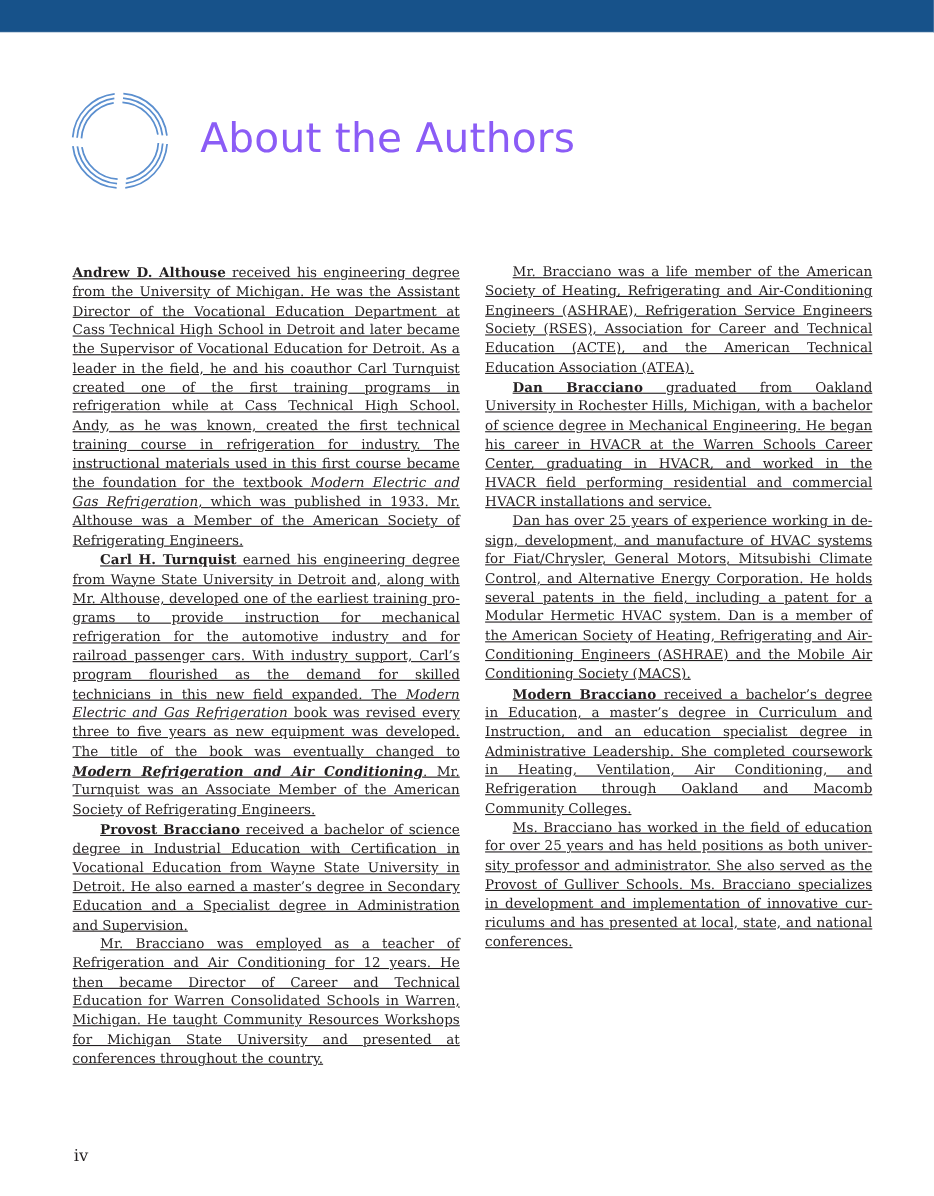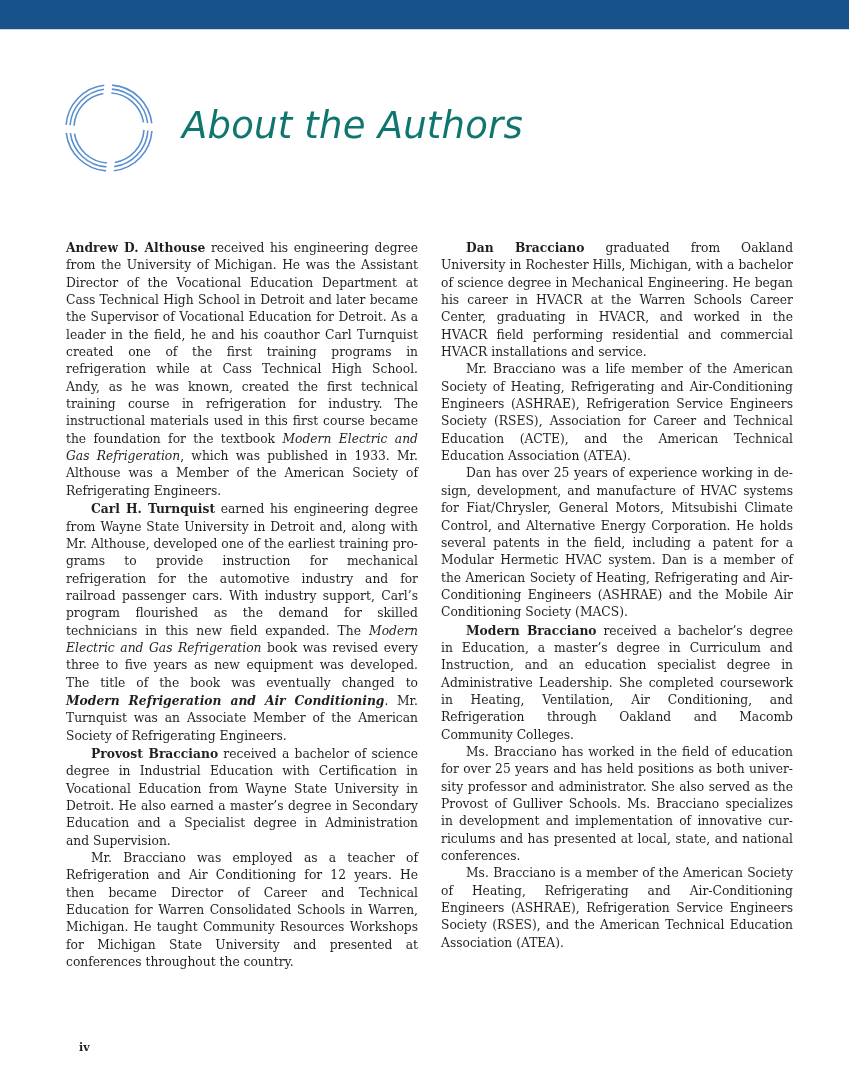--- a/index.html
+++ b/index.html
@@ -1,29 +1,29 @@
 <!DOCTYPE html>
 <html><head>
   <meta charset="utf-8">
   <style>
     * { margin: 0; padding: 0; box-sizing: border-box; }
     html, body { width: 849px; height: 1087px; background: #ffffff; overflow: hidden; }
     body { position: relative; font-family: "DejaVu Serif", "Liberation Serif", serif; color: #231f20; }
     .top-bar { position: absolute; left: 0; top: 0; width: 849px; height: 30px; background: #17528a; border-bottom: 1px solid #c9d6e3; }
     .chapter-icon { position: absolute; left: 64px; top: 83px; width: 90px; height: 90px; }
-    .page-title { position: absolute; left: 182px; top: 104px; font-family: "DejaVu Sans", "Liberation Sans", sans-serif; font-size: 37px; font-weight: 500; color: #0f766e; letter-spacing: 0.2px; white-space: nowrap; font-style: italic; }
-    .column { position: absolute; top: 239px; width: 352px; font-size: 12.3px; line-height: 17.35px; text-align: justify; hyphens: manual; }
+    .page-title { position: absolute; left: 182px; top: 104px; font-family: "DejaVu Sans", "Liberation Sans", sans-serif; font-size: 37px; font-weight: 500; color: #8b5cf6; letter-spacing: 0.2px; white-space: nowrap; }
+    .column { position: absolute; top: 239px; width: 352px; font-size: 12.3px; line-height: 17.35px; text-align: justify; hyphens: manual; text-decoration: underline; }
     .col-left { left: 66px; }
     .col-right { left: 441px; }
     .para { text-indent: 25px; }
     .para.first { text-indent: 0; }
     .name { font-weight: bold; }
     .it { font-style: italic; }
     .bi { font-weight: bold; font-style: italic; margin-top: 16px; }
-    .page-number { position: absolute; left: 79px; top: 1041px; font-size: 11px; font-weight: bold; }
+    .page-number { position: absolute; left: 67px; top: 1041px; font-size: 15px; font-weight: normal; }
   </style>
 </head>
 <body>
 
 <div class="top-bar"></div>
 
 <svg class="chapter-icon" viewBox="0 0 90 90">
   <g fill="none" stroke="#5b8fcf" stroke-width="1.6">
     <circle cx="45" cy="45" r="43" stroke-dasharray="59.5 8" stroke-dashoffset="-3"></circle>
     <circle cx="45" cy="45" r="39" stroke-dasharray="53.3 8" stroke-dashoffset="-2.5"></circle>
@@ -37,26 +37,25 @@
   <p class="para first"><span class="name">Andrew D. Althouse</span><span> received his engineering degree from the University of Michigan. He was the Assistant Director of the Vocational Education Department at Cass Technical High School in Detroit and later became the Supervisor of Vocational Education for Detroit. As a leader in the field, he and his coauthor Carl Turnquist created one of the first training programs in refrigeration while at Cass Technical High School. Andy, as he was known, created the first technical training course in refrigeration for industry. The instructional materials used in this first course became the foundation for the textbook </span><span class="it">Modern Electric and Gas Refrigeration</span><span>, which was published in 1933. Mr. Althouse was a Member of the American Society of Refrigerating Engineers.</span></p>
 
   <p class="para"><span class="name">Carl H. Turnquist</span><span> earned his engineering degree from Wayne State University in Detroit and, along with Mr. Althouse, developed one of the earliest training pro­grams to provide instruction for mechanical refrigeration for the automotive industry and for railroad passenger cars. With industry support, Carl’s program flourished as the demand for skilled technicians in this new field expanded. The </span><span class="it">Modern Electric and Gas Refrigeration</span><span> book was revised every three to five years as new equip­ment was developed. The title of the book was eventually changed to </span><span class="bi">Modern Refrigeration and Air Conditioning</span><span>. Mr. Turnquist was an Associate Member of the American Society of Refrigerating Engineers.</span></p>
 
   <p class="para"><span class="name">Provost Bracciano</span><span> received a bachelor of science degree in Industrial Education with Certification in Vocational Education from Wayne State University in Detroit. He also earned a master’s degree in Secondary Education and a Specialist degree in Administration and Supervision.</span></p>
 
   <p class="para">Mr. Bracciano was employed as a teacher of Refrigera­tion and Air Conditioning for 12 years. He then became Director of Career and Technical Education for Warren Consolidated Schools in Warren, Michigan. He taught Community Resources Workshops for Michigan State University and presented at conferences throughout the country.</p>
 </div>
 
 <div class="column col-right">
+  <p class="para">Mr. Bracciano was a life member of the American Society of Heating, Refrigerating and Air-Conditioning Engineers (ASHRAE), Refrigeration Service Engineers Society (RSES), Association for Career and Technical Education (ACTE), and the American Technical Education Association (ATEA).</p>
+
   <p class="para"><span class="name">Dan Bracciano</span><span> graduated from Oakland University in Rochester Hills, Michigan, with a bachelor of science degree in Mechanical Engineering. He began his career in HVACR at the Warren Schools Career Center, graduating in HVACR, and worked in the HVACR field performing res­idential and commercial HVACR installations and service.</span></p>
-
-  <p class="para">Mr. Bracciano was a life member of the American Society of Heating, Refrigerating and Air-Conditioning Engineers (ASHRAE), Refrigeration Service Engineers Society (RSES), Association for Career and Technical Education (ACTE), and the American Technical Education Association (ATEA).</p>
 
   <p class="para">Dan has over 25 years of experience working in de­sign, development, and manufacture of HVAC systems for Fiat/Chrysler, General Motors, Mitsubishi Climate Control, and  Alternative Energy Corporation. He holds several patents in the field, including a patent for a Modular Hermetic HVAC system. Dan is a member of the American Society of Heating, Refrigerating and Air-Conditioning Engineers (ASHRAE) and the Mobile Air Conditioning Society (MACS).</p>
 
   <p class="para"><span class="name">Modern Bracciano</span><span> received a bachelor’s degree in Education, a master’s degree in Curriculum and Instruc­tion, and an education specialist degree in Administrative Leadership. She completed coursework in Heating, Ventilation, Air Conditioning, and Refrigeration through Oakland and Macomb Community Colleges.</span></p>
 
   <p class="para">Ms. Bracciano has worked in the field of education for over 25 years and has held positions as both univer­sity professor and administrator. She also served as the Provost of Gulliver Schools. Ms. Bracciano specializes in development and implementation of innovative cur­riculums and has presented at local, state, and national conferences.</p>
 
-  <p class="para">Ms. Bracciano is a member of the American Society of Heating, Refrigerating and Air-Conditioning Engineers (ASHRAE), Refrigeration Service Engineers Society (RSES), and the American Technical Education Association (ATEA).</p>
 </div>
 
 <div class="page-number">iv</div>
 
 </body></html>

